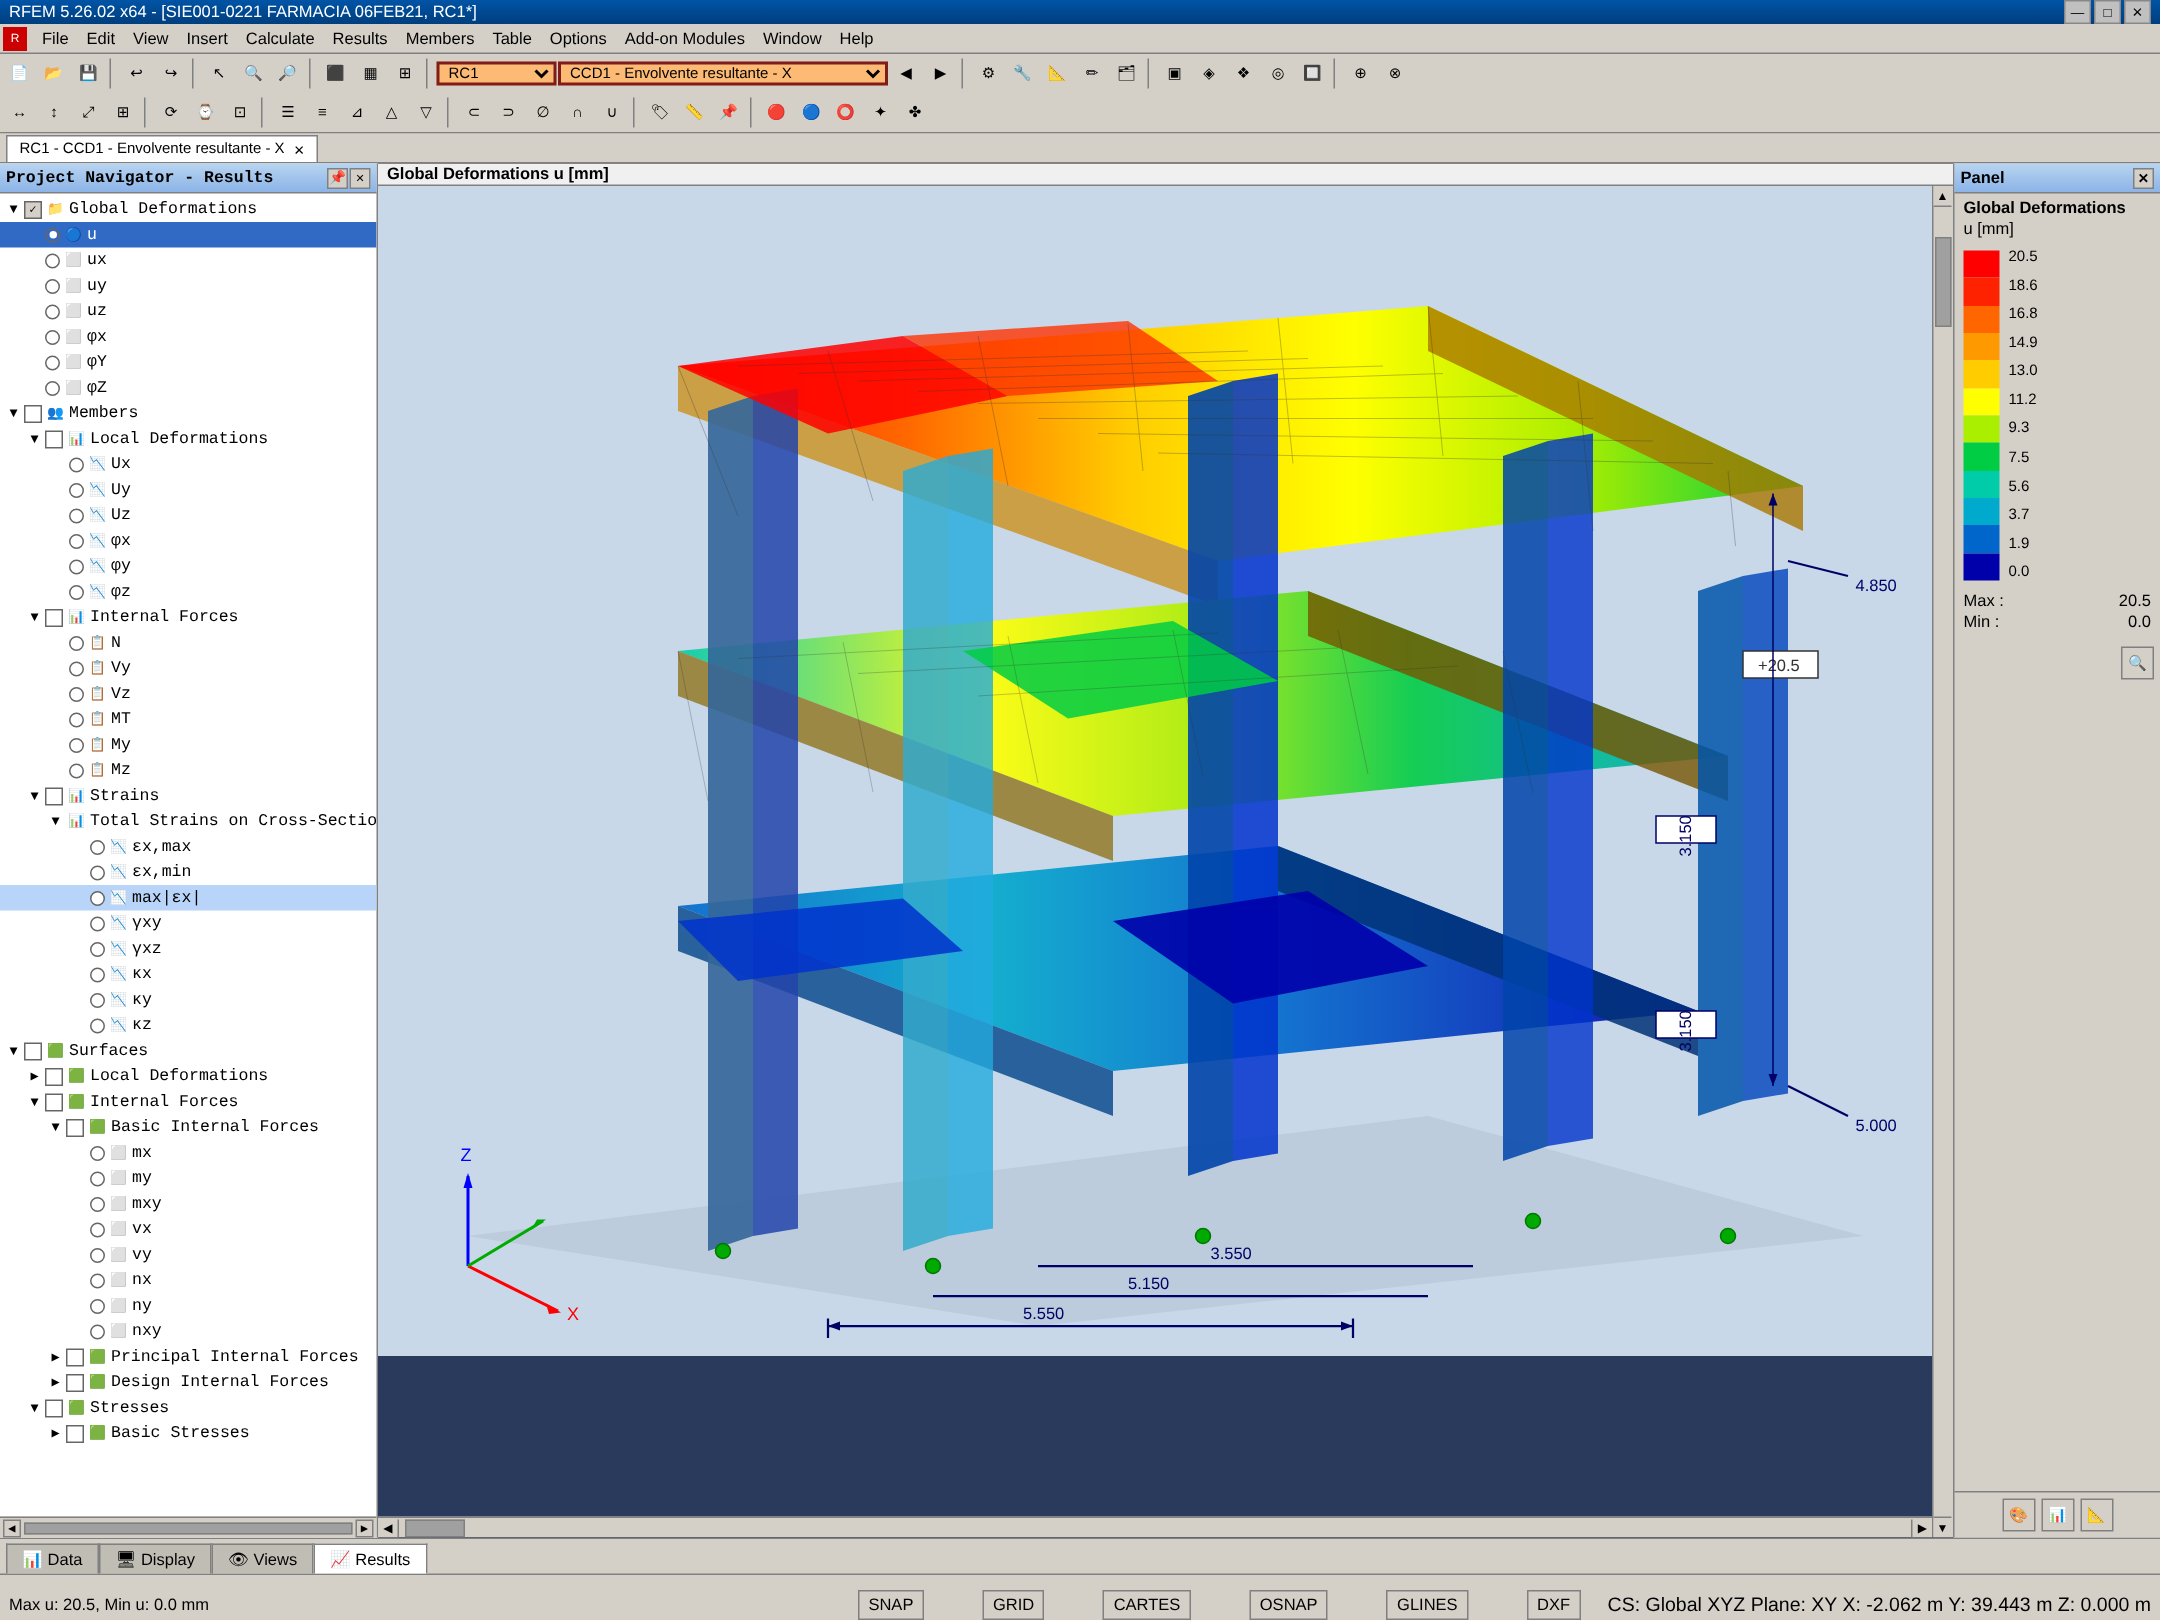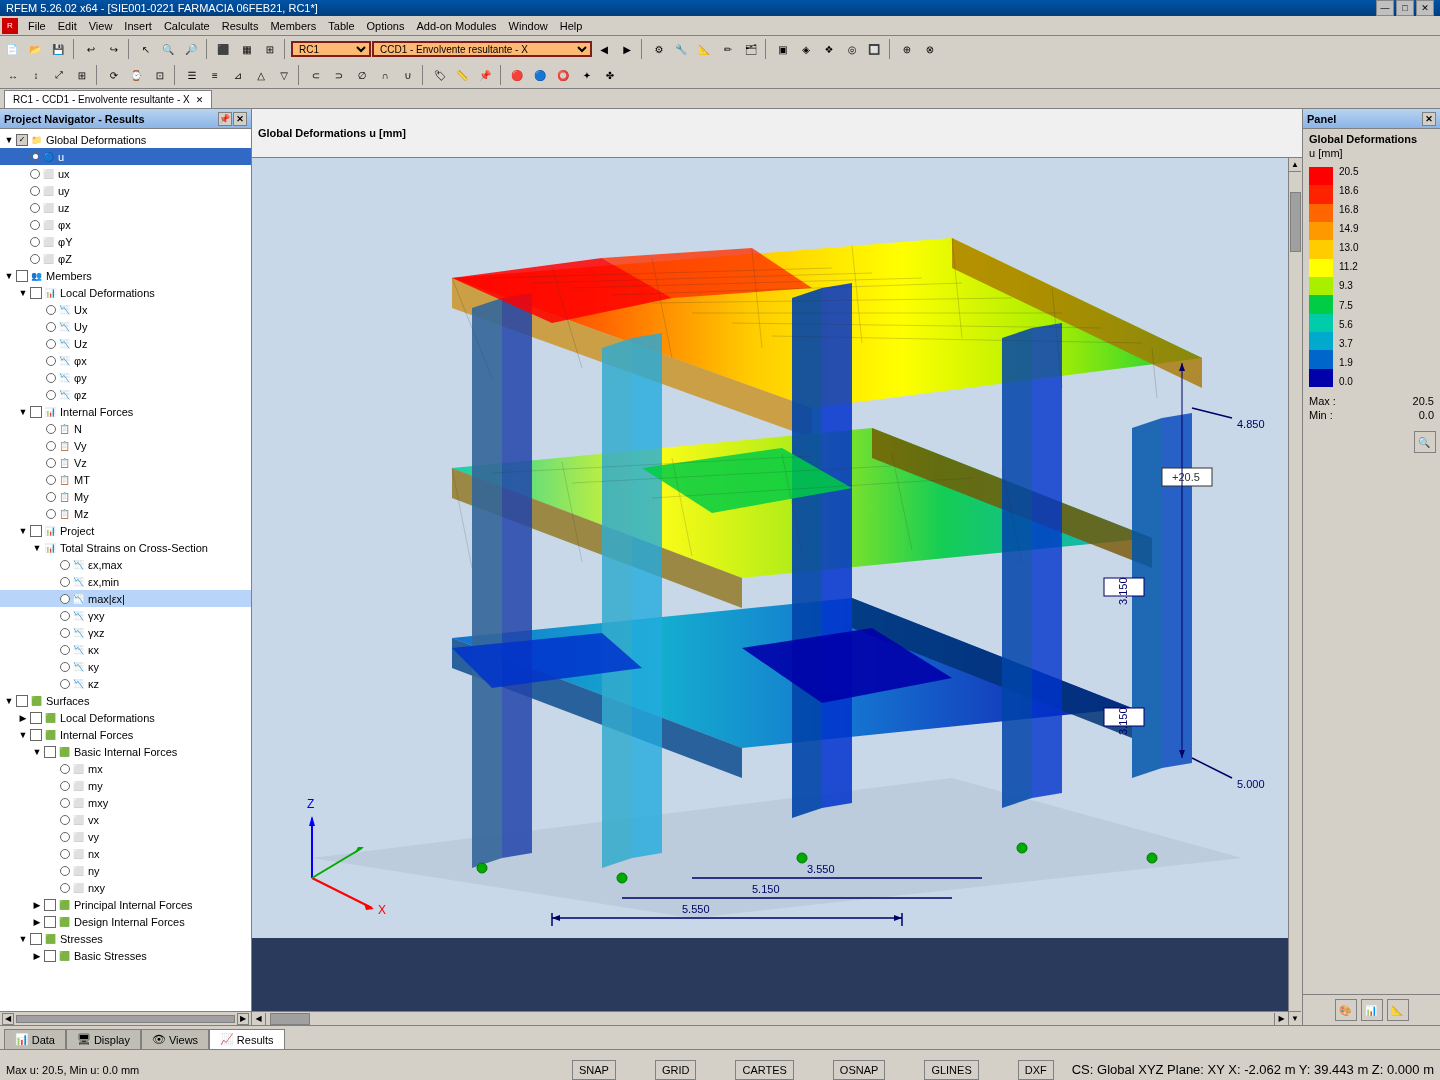--- a/index.html
+++ b/index.html
@@ -97,20 +97,21 @@
     }
 
     
     .left-panel {
       width: 252px;
       background: white;
       border-right: 1px solid #808080;
       display: flex;
       flex-direction: column;
       flex-shrink: 0;
+      font-family: Liberation Mono, monospace;
     }
     .panel-header {
       background: linear-gradient(to bottom, #b8d4f0, #8cb4e8);
       height: 20px;
       display: flex;
       align-items: center;
       justify-content: space-between;
       padding: 0 4px;
       font-size: 11px;
       font-weight: bold;
@@ -184,21 +185,21 @@
       flex: 1;
       display: flex;
       flex-direction: column;
       background: #1a1a2e;
       position: relative;
       overflow: hidden;
     }
     .viewport-header {
       background: #f0f0f0;
       border-bottom: 1px solid #808080;
-      padding: 18px 6px;
+      padding: 1px 6px;
       font-size: 11px;
     }
     .viewport-header div:first-child { font-weight: bold; }
 
     .viewport-3d {
       flex: 1;
       position: relative;
       background: #2a3a5c;
       overflow: hidden;
     }
@@ -607,21 +608,21 @@
       <div class="tree-item" style="padding-left:46px;">
         <span class="tree-radio"></span>
         <span class="tree-icon">📋</span>
         <span class="tree-label">Mz</span>
       </div>
 
       <div class="tree-item" style="padding-left:16px;">
         <span class="tree-expand">▼</span>
         <span class="tree-checkbox"></span>
         <span class="tree-icon">📊</span>
-        <span class="tree-label">Project</span>
+        <span class="tree-label">Strains</span>
       </div>
       <div class="tree-item" style="padding-left:30px;">
         <span class="tree-expand">▼</span>
         <span class="tree-icon">📊</span>
         <span class="tree-label">Total Strains on Cross-Section</span>
       </div>
       <div class="tree-item" style="padding-left:60px;">
         <span class="tree-radio"></span>
         <span class="tree-icon">📉</span>
         <span class="tree-label">εx,max</span>

